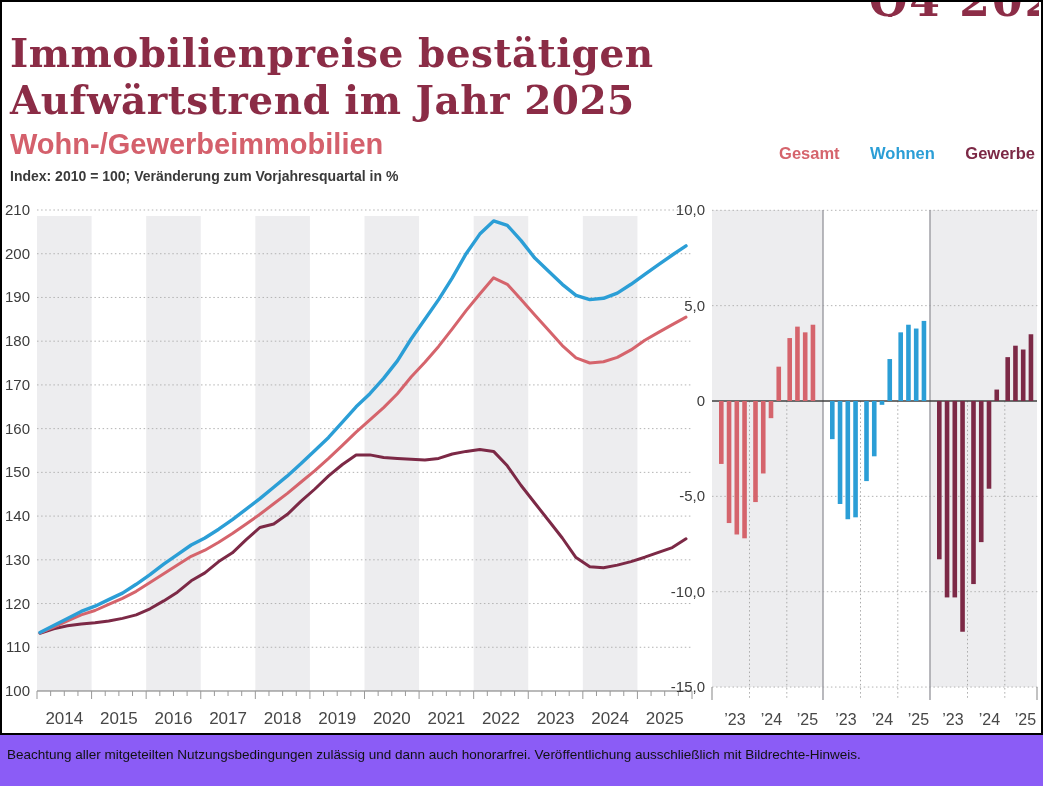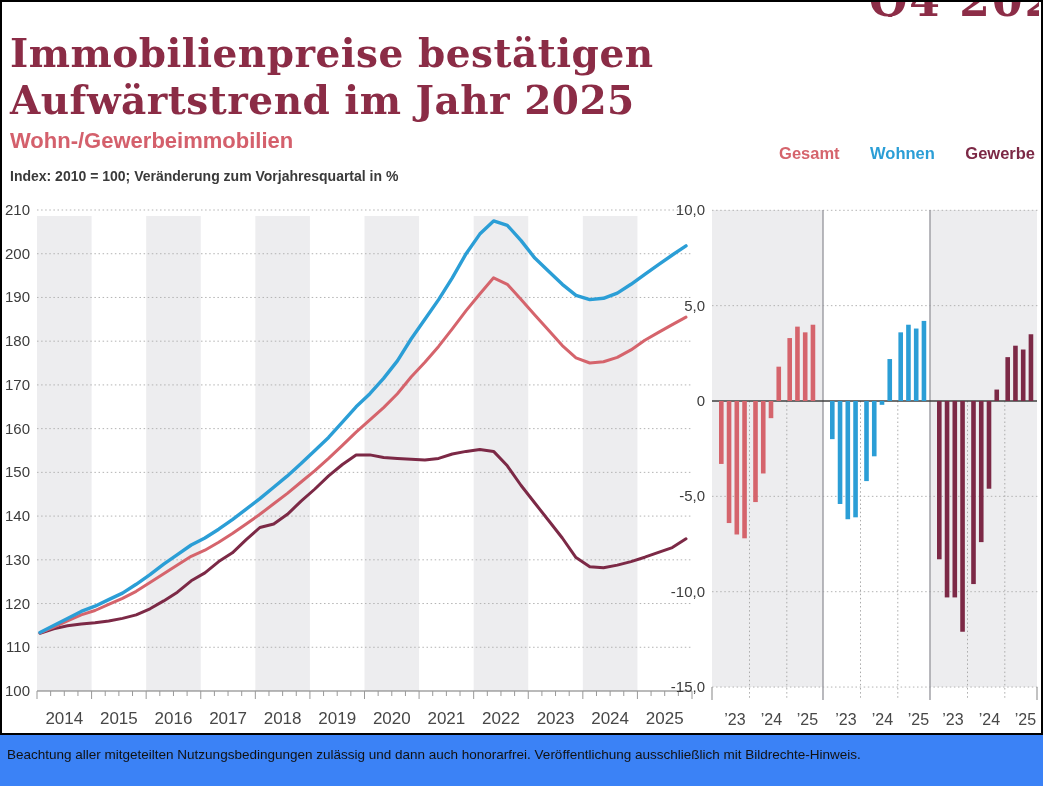--- a/index.html
+++ b/index.html
@@ -1,25 +1,25 @@
 <!DOCTYPE html>
 <html><head>
 <meta charset="utf-8">
 <style>
   html,body{margin:0;padding:0;background:#fff;}
-  .stage{position:relative;width:1043px;height:786px;background:#3b82f6;overflow:hidden;
+  .stage{position:relative;width:1043px;height:786px;background:#8b5cf6;overflow:hidden;
          font-family:"Liberation Sans",sans-serif;}
   .graphic{position:absolute;left:0;top:0;width:1039px;height:731px;border:2px solid #000;background:#fff;}
   .title{position:absolute;left:8px;top:2px;width:720px;
          font-family:"DejaVu Serif",serif;font-weight:600;font-size:39px;line-height:1.2;
          color:#8b2c46;letter-spacing:0.5px;}
   .badge-clip{position:absolute;right:2px;top:0;width:170px;height:15px;overflow:hidden;text-align:right;}
   .badge-clip span{display:inline-block;margin-top:-34px;font-family:"DejaVu Serif",serif;
          font-weight:bold;font-size:44px;color:#8c2d47;letter-spacing:2px;white-space:nowrap;}
-  .subtitle{position:absolute;left:8px;top:126px;font-size:22px;font-weight:bold;color:#d4606c;}
+  .subtitle{position:absolute;left:8px;top:126px;font-size:29px;font-weight:bold;color:#d4606c;}
   .idxnote{position:absolute;left:8px;top:166px;font-size:14px;font-weight:bold;color:#3a3a3a;}
   .legend{position:absolute;right:6px;top:142px;text-align:right;}
   .legend .lt{font-size:14.5px;font-weight:bold;color:#333;}
   .legend .li{font-size:16.5px;font-weight:bold;margin-left:26px;}
   svg{position:absolute;left:0;top:0;}
   .ax{font-family:"Liberation Sans",sans-serif;font-size:15px;fill:#3c3c3c;}
   .yr{font-family:"Liberation Sans",sans-serif;font-size:17px;fill:#474747;}
   .grp{font-family:"Liberation Sans",sans-serif;font-size:16px;fill:#474747;}
   .caption{position:absolute;left:7px;top:744px;width:1010px;font-size:13.5px;color:#111;line-height:1.65;}
 </style>

